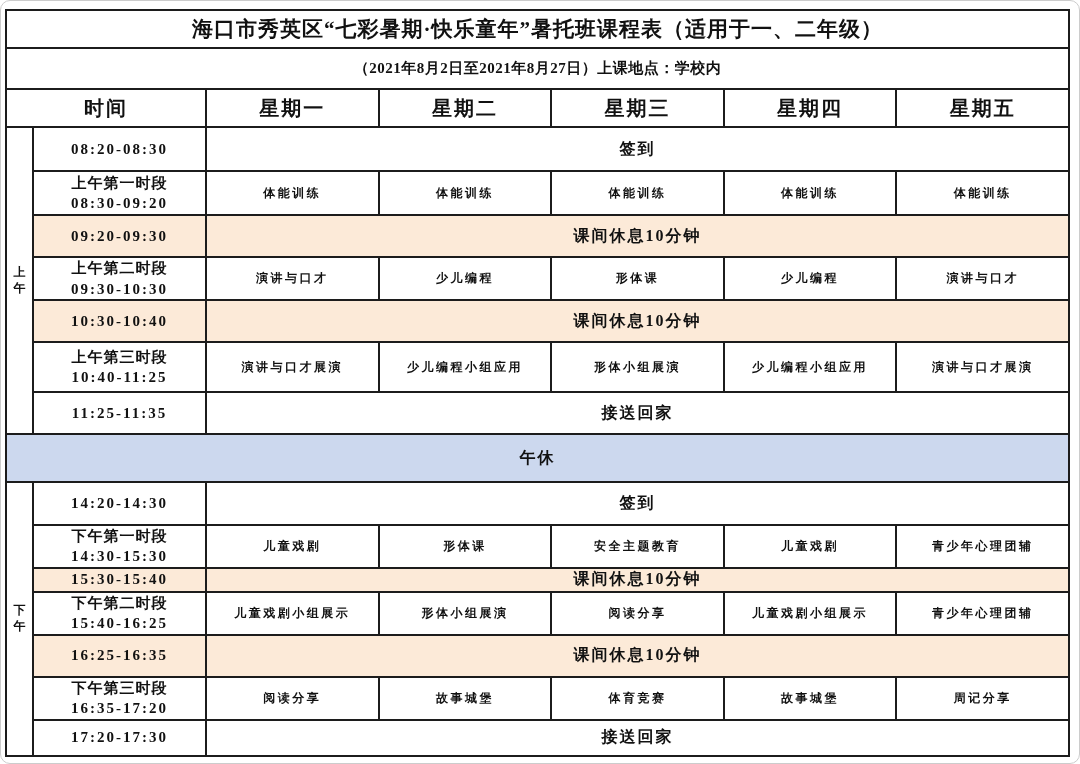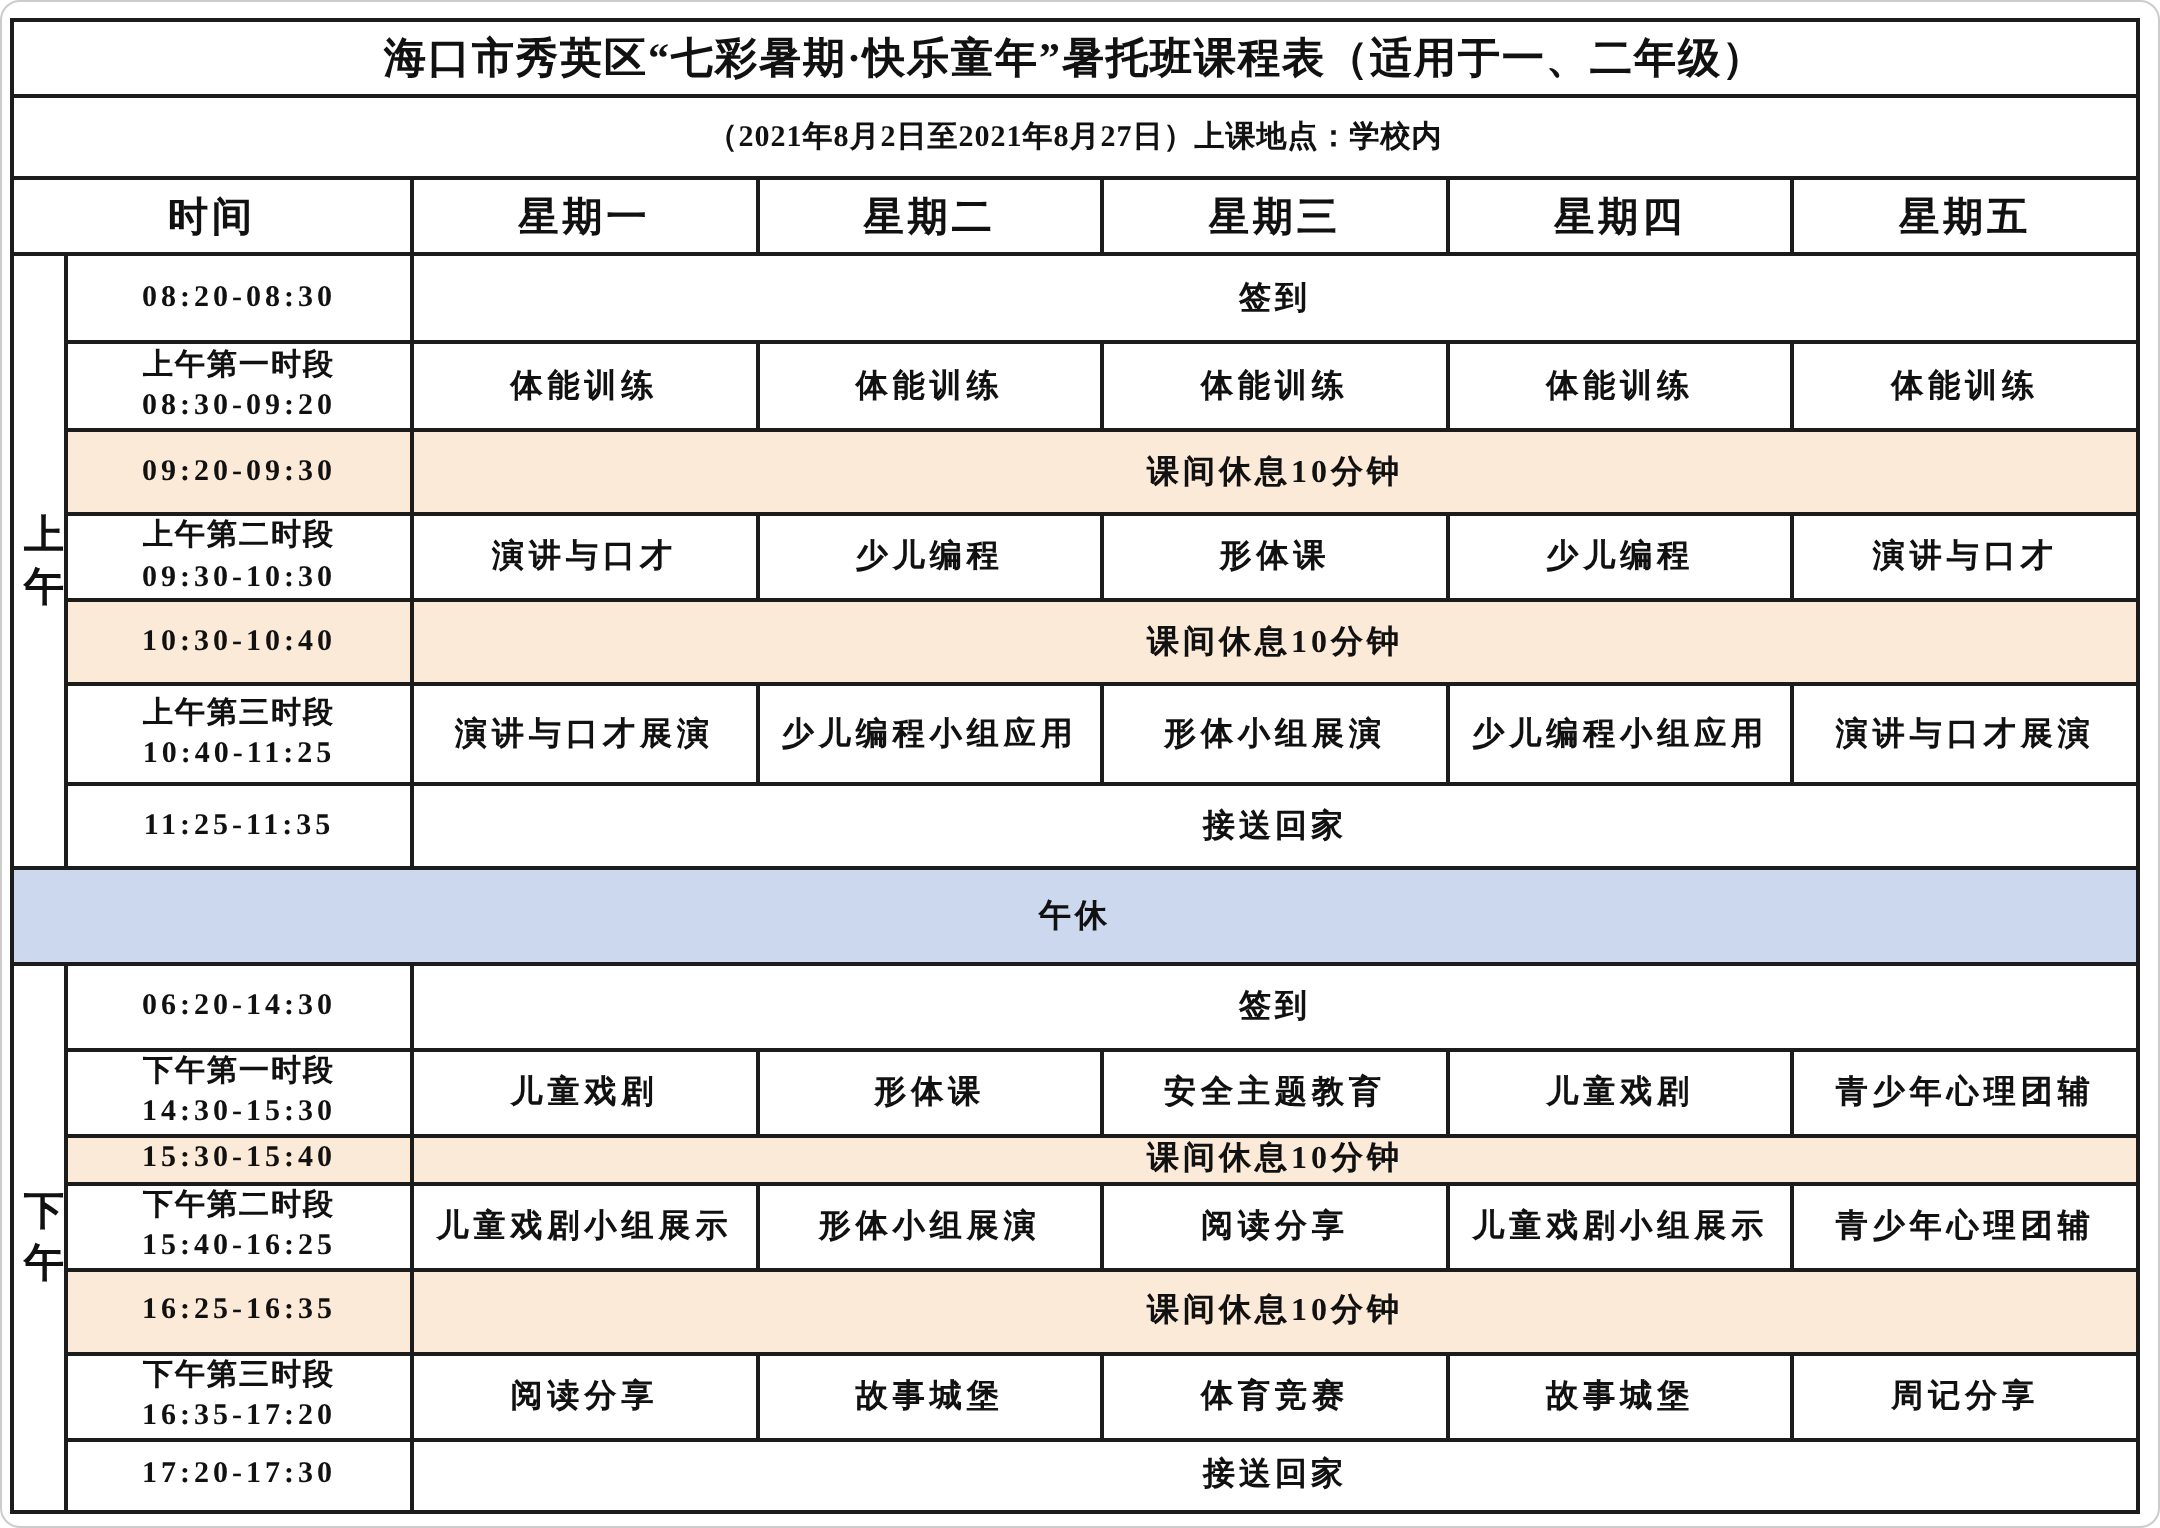--- a/index.html
+++ b/index.html
@@ -31,24 +31,24 @@
     font-weight: 700;
     background: #ffffff;
   }
   .title-cell   { font-size: 21px; letter-spacing: 1px; }
   .subtitle-cell{ font-size: 15px; letter-spacing: 0.5px; }
   .head-cell    { font-size: 20px; letter-spacing: 2px; }
   .time-cell    { font-size: 15px; letter-spacing: 2px; }
   .period-cell  { font-size: 15px; line-height: 1.35; }
   .period-time  { letter-spacing: 2px; text-align: center; }
   .period-name  { letter-spacing: 1px; }
-  .activity-cell{ font-size: 16px; letter-spacing: 2.5px; }
+  .activity-cell{ font-size: 12px; letter-spacing: 2.5px; }
   .span-cell    { font-size: 16px; letter-spacing: 2px; }
   .vlabel {
-    font-size: 20px;
+    font-size: 12px;
     line-height: 1.3;
     padding: 0 5px;
     word-break: break-all;
   }
   tr.row-break td { background: var(--break-bg, #fcead8); }
   tr.row-noon td {
     background: var(--noon-bg, #ccd8ee);
     font-size: 16px;
     letter-spacing: 2px;
   }
@@ -135,21 +135,21 @@
       <td class="time-cell">11:25-11:35</td>
       <td colspan="5" class="span-cell">接送回家</td>
     </tr>
 
     <tr class="row-noon" style="height:48px">
       <td colspan="7">午休</td>
     </tr>
 
     <tr style="height:43px">
       <td rowspan="7" class="vlabel">下午</td>
-      <td class="time-cell">06:20-14:30</td>
+      <td class="time-cell">14:20-14:30</td>
       <td colspan="5" class="span-cell">签到</td>
     </tr>
     <tr style="height:42px">
       <td class="period-cell">
         <div class="period-name">下午第一时段</div>
         <div class="period-time">14:30-15:30</div>
       </td>
       <td class="activity-cell">儿童戏剧</td>
       <td class="activity-cell">形体课</td>
       <td class="activity-cell">安全主题教育</td>

